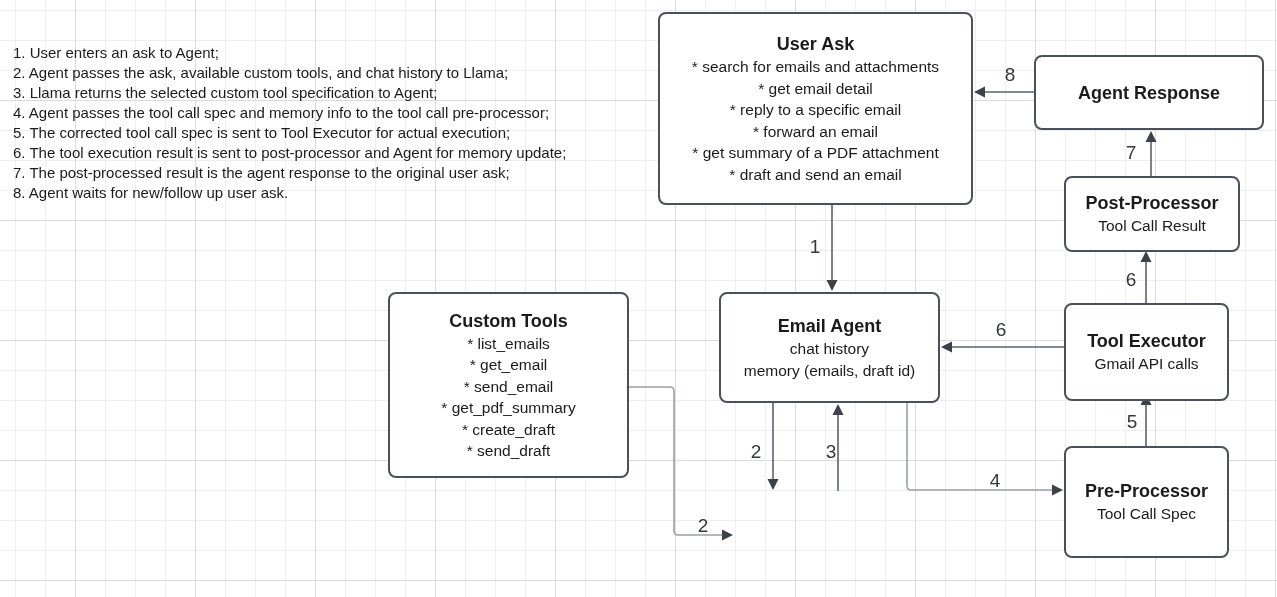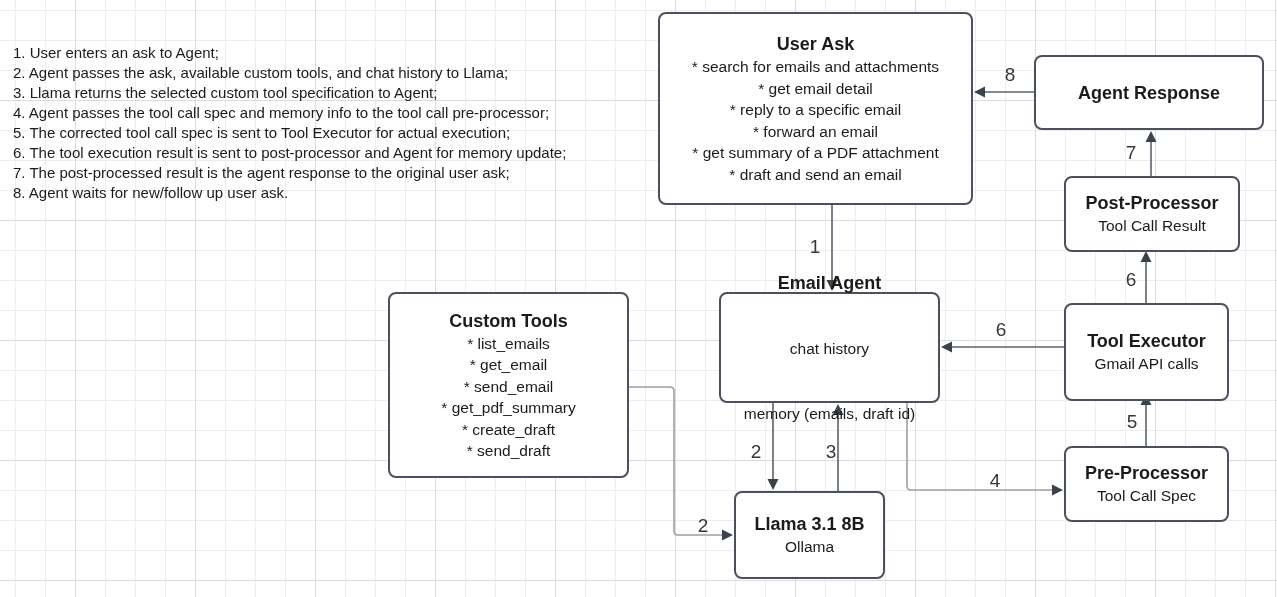--- a/index.html
+++ b/index.html
@@ -110,45 +110,41 @@
 
   <div class="node" style="left:1034px;top:55px;width:230px;height:75px;">
     <div class="node-title">Agent Response</div>
   </div>
 
   <div class="node" style="left:1064px;top:303px;width:165px;height:98px;">
     <div class="node-title">Tool Executor</div>
     <div class="node-line">Gmail API calls</div>
   </div>
 
-  <div class="node" style="left:1064px;top:446px;width:165px;height:76px;">
+  <div class="node" style="left:1064px;top:446px;width:165px;height:112px;">
     <div class="node-title">Pre-Processor</div>
     <div class="node-line">Tool Call Spec</div>
   </div>
 
-  <div class="node" style="left:719px;top:292px;width:221px;height:111px;gap:43px;">
+  <div class="node" style="left:719px;top:292px;width:221px;height:111px;">
     <div class="node-title">Email Agent</div>
     <div class="node-line">chat history</div>
     <div class="node-line">memory (emails, draft id)</div>
   </div>
 
   <div class="node" style="left:388px;top:292px;width:241px;height:186px;">
     <div class="node-title">Custom Tools</div>
     <div class="node-line">* list_emails</div>
     <div class="node-line">* get_email</div>
     <div class="node-line">* send_email</div>
     <div class="node-line">* get_pdf_summary</div>
     <div class="node-line">* create_draft</div>
     <div class="node-line">* send_draft</div>
   </div>
 
-  <div class="node" style="left:734px;top:491px;width:151px;height:88px;">
-    <div class="node-title">Llama 3.1 8B</div>
-    <div class="node-line">Ollama</div>
-  </div>
 
   <div class="edge-label" style="left:815px;top:246px;">1</div>
   <div class="edge-label" style="left:756px;top:451px;">2</div>
   <div class="edge-label" style="left:703px;top:525px;">2</div>
   <div class="edge-label" style="left:831px;top:451px;">3</div>
   <div class="edge-label" style="left:995px;top:480px;">4</div>
   <div class="edge-label" style="left:1132px;top:421px;">5</div>
   <div class="edge-label" style="left:1131px;top:279px;">6</div>
   <div class="edge-label" style="left:1001px;top:329px;">6</div>
   <div class="edge-label" style="left:1131px;top:152px;">7</div>

